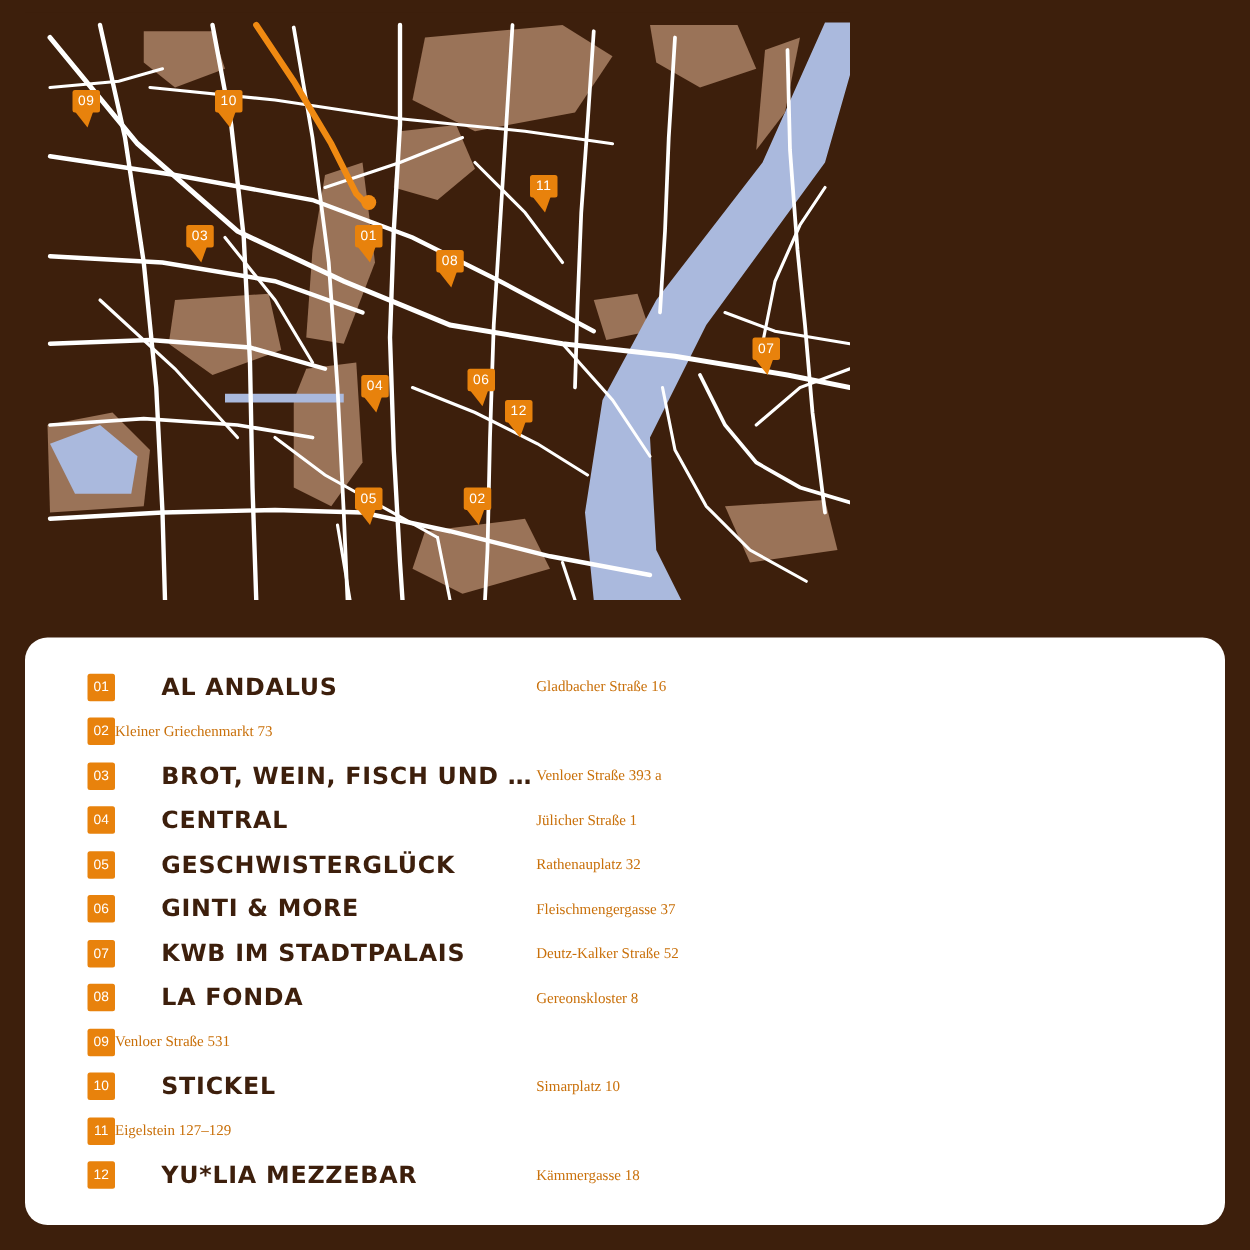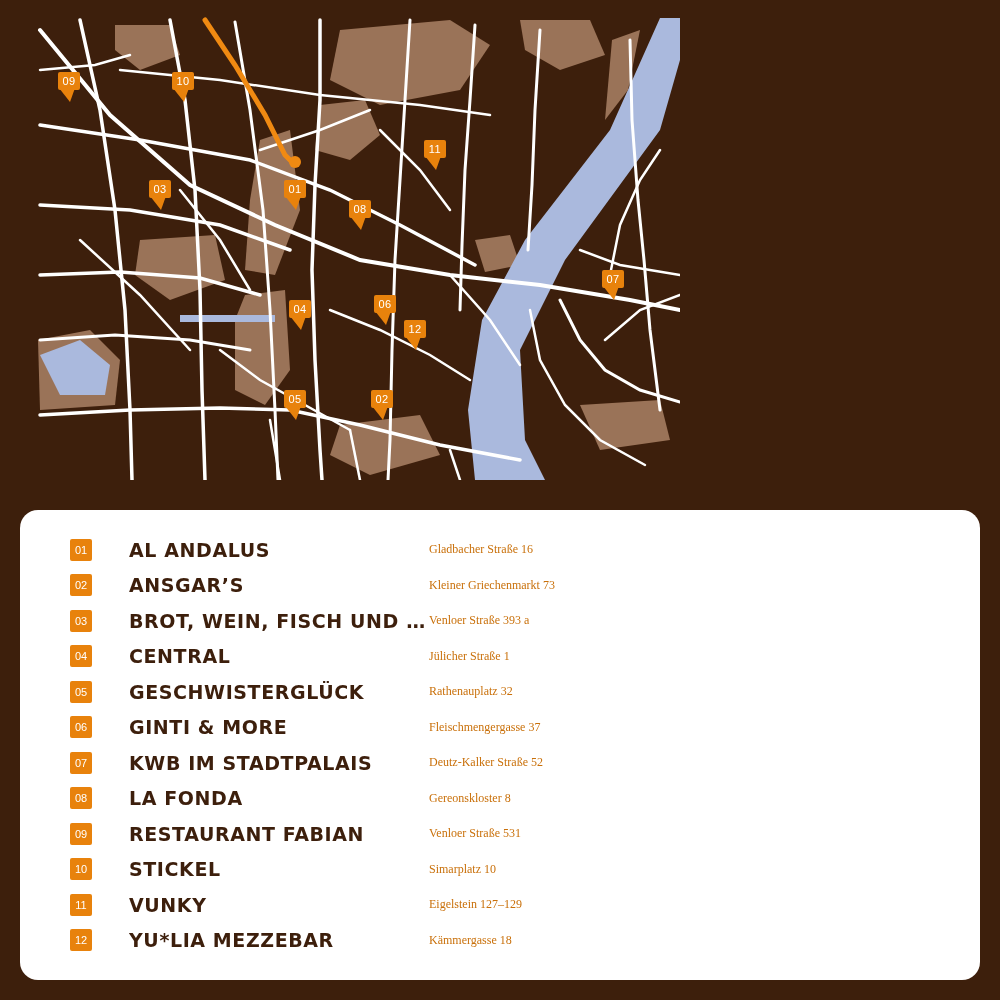--- a/index.html
+++ b/index.html
@@ -249,21 +249,20 @@
 
   <div id="legend">
     <div id="legend-list">
         <div class="legend-row">
           <div class="legend-badge">01</div>
           <div class="legend-name">Al Andalus</div>
           <div class="legend-addr">Gladbacher Straße 16</div>
         </div>
         <div class="legend-row">
           <div class="legend-badge">02</div>
-          <div class="legend-name">Ansgar’s</div>
           <div class="legend-addr">Kleiner Griechenmarkt 73</div>
         </div>
         <div class="legend-row">
           <div class="legend-badge">03</div>
           <div class="legend-name">Brot, Wein, Fisch und …</div>
           <div class="legend-addr">Venloer Straße 393 a</div>
         </div>
         <div class="legend-row">
           <div class="legend-badge">04</div>
           <div class="legend-name">Central</div>
@@ -284,31 +283,29 @@
           <div class="legend-name">KWB im Stadtpalais</div>
           <div class="legend-addr">Deutz-Kalker Straße 52</div>
         </div>
         <div class="legend-row">
           <div class="legend-badge">08</div>
           <div class="legend-name">La Fonda</div>
           <div class="legend-addr">Gereonskloster 8</div>
         </div>
         <div class="legend-row">
           <div class="legend-badge">09</div>
-          <div class="legend-name">Restaurant Fabian</div>
           <div class="legend-addr">Venloer Straße 531</div>
         </div>
         <div class="legend-row">
           <div class="legend-badge">10</div>
           <div class="legend-name">Stickel</div>
           <div class="legend-addr">Simarplatz 10</div>
         </div>
         <div class="legend-row">
           <div class="legend-badge">11</div>
-          <div class="legend-name">Vunky</div>
           <div class="legend-addr">Eigelstein 127–129</div>
         </div>
         <div class="legend-row">
           <div class="legend-badge">12</div>
           <div class="legend-name">Yu*lia Mezzebar</div>
           <div class="legend-addr">Kämmergasse 18</div>
         </div>
       </div>
   </div>
 

